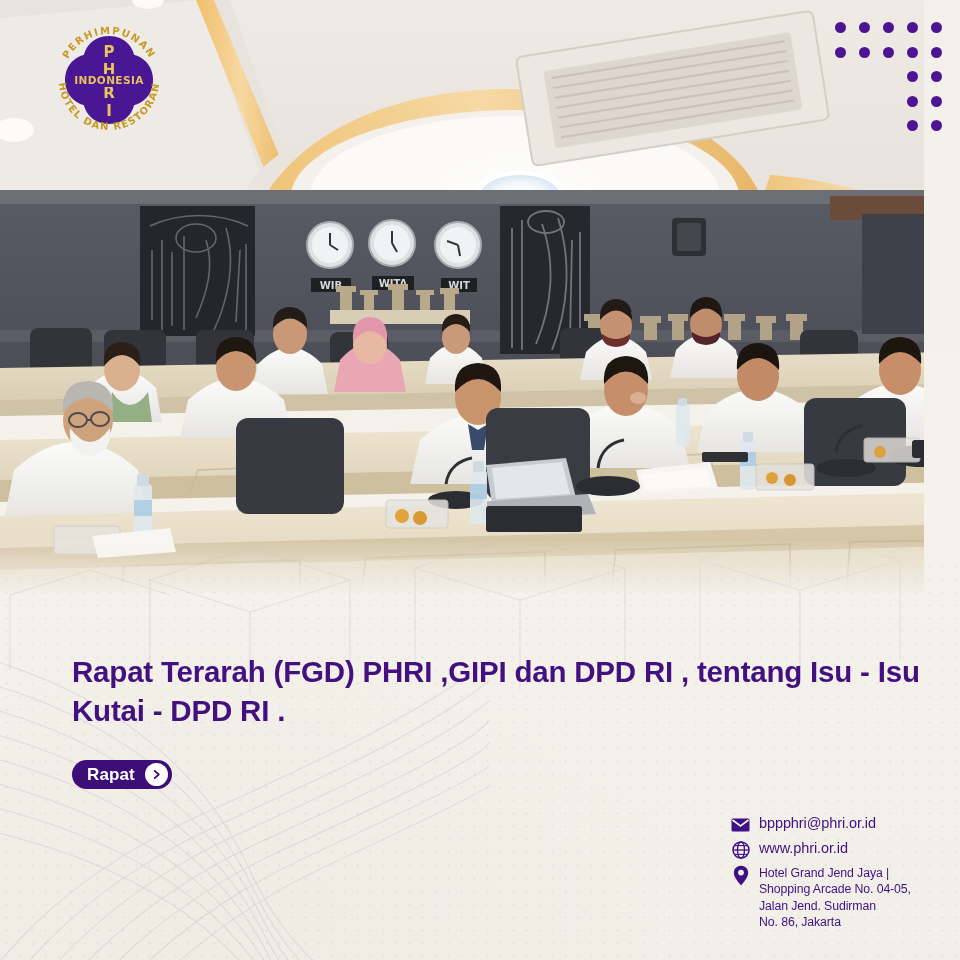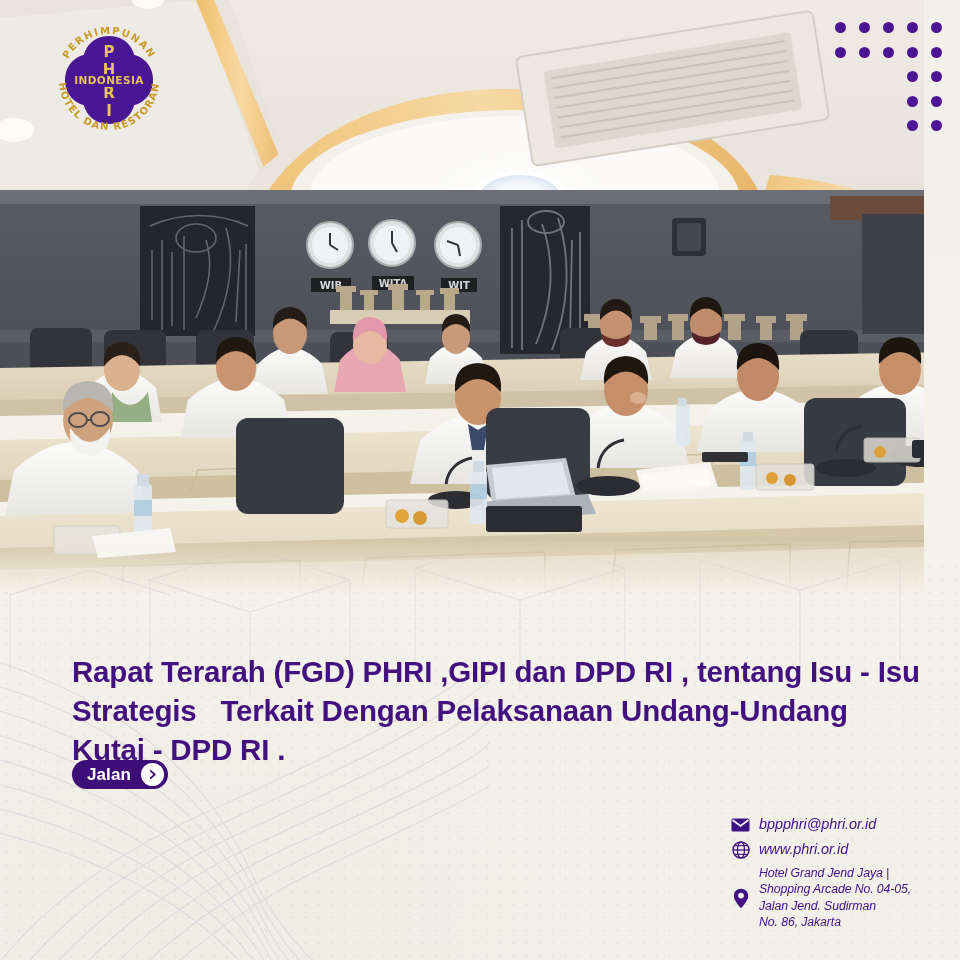--- a/index.html
+++ b/index.html
@@ -90,21 +90,21 @@
     background:#ffffff; margin-left:10px;
     display:flex; align-items:center; justify-content:center;
   }
   .swipe-arrow svg { width:11px; height:11px; display:block; }
 
   
   .contact {
     position:absolute; left:731px; top:815px; width:215px;
     color:#3f1185;
   }
-  .contact-row { display:flex; align-items:center; margin-bottom:6px;font-style:italic; }
+  .contact-row { display:flex; align-items:flex-start; margin-bottom:6px; }
   .contact-row.addr { margin-bottom:0; }
   .c-icon {
     width:19px; min-width:19px; height:19px;
     display:flex; align-items:center; justify-content:center;
     margin-right:9px;
   }
   .c-icon svg { display:block; }
   .c-text { font-size:14.5px; line-height:1.18; letter-spacing:-0.1px; }
   .contact-row.addr .c-icon { margin-top:1px; }
   .contact-row.addr .c-text { font-size:12.3px; line-height:1.33; }
@@ -582,26 +582,25 @@
         <span class="dot blank"></span>
         <span class="dot blank"></span>
         <span class="dot blank"></span>
         <span class="dot"></span>
         <span class="dot"></span>
       </div>
   </div>
 
   <div class="headline">
     <span class="line">Rapat Terarah (FGD) PHRI ,GIPI dan DPD RI , tentang Isu - Isu</span>
-    <span class="line">Strategis   Terkait Dengan Pelaksanaan Undang-Undang</span>
     <span class="line">Kutai - DPD RI .</span>
   </div>
 
   <div class="swipe">
-    <span class="swipe-label">Jalan</span>
+    <span class="swipe-label">Rapat</span>
     <span class="swipe-arrow">
       <svg viewBox="0 0 12 12">
           <path d="M4 2 L8.5 6 L4 10" fill="none" stroke="#3d0d78" stroke-width="1.9" stroke-linecap="round" stroke-linejoin="round"></path>
         </svg>
     </span>
   </div>
 
   <div class="contact">
 
     <div class="contact-row">

